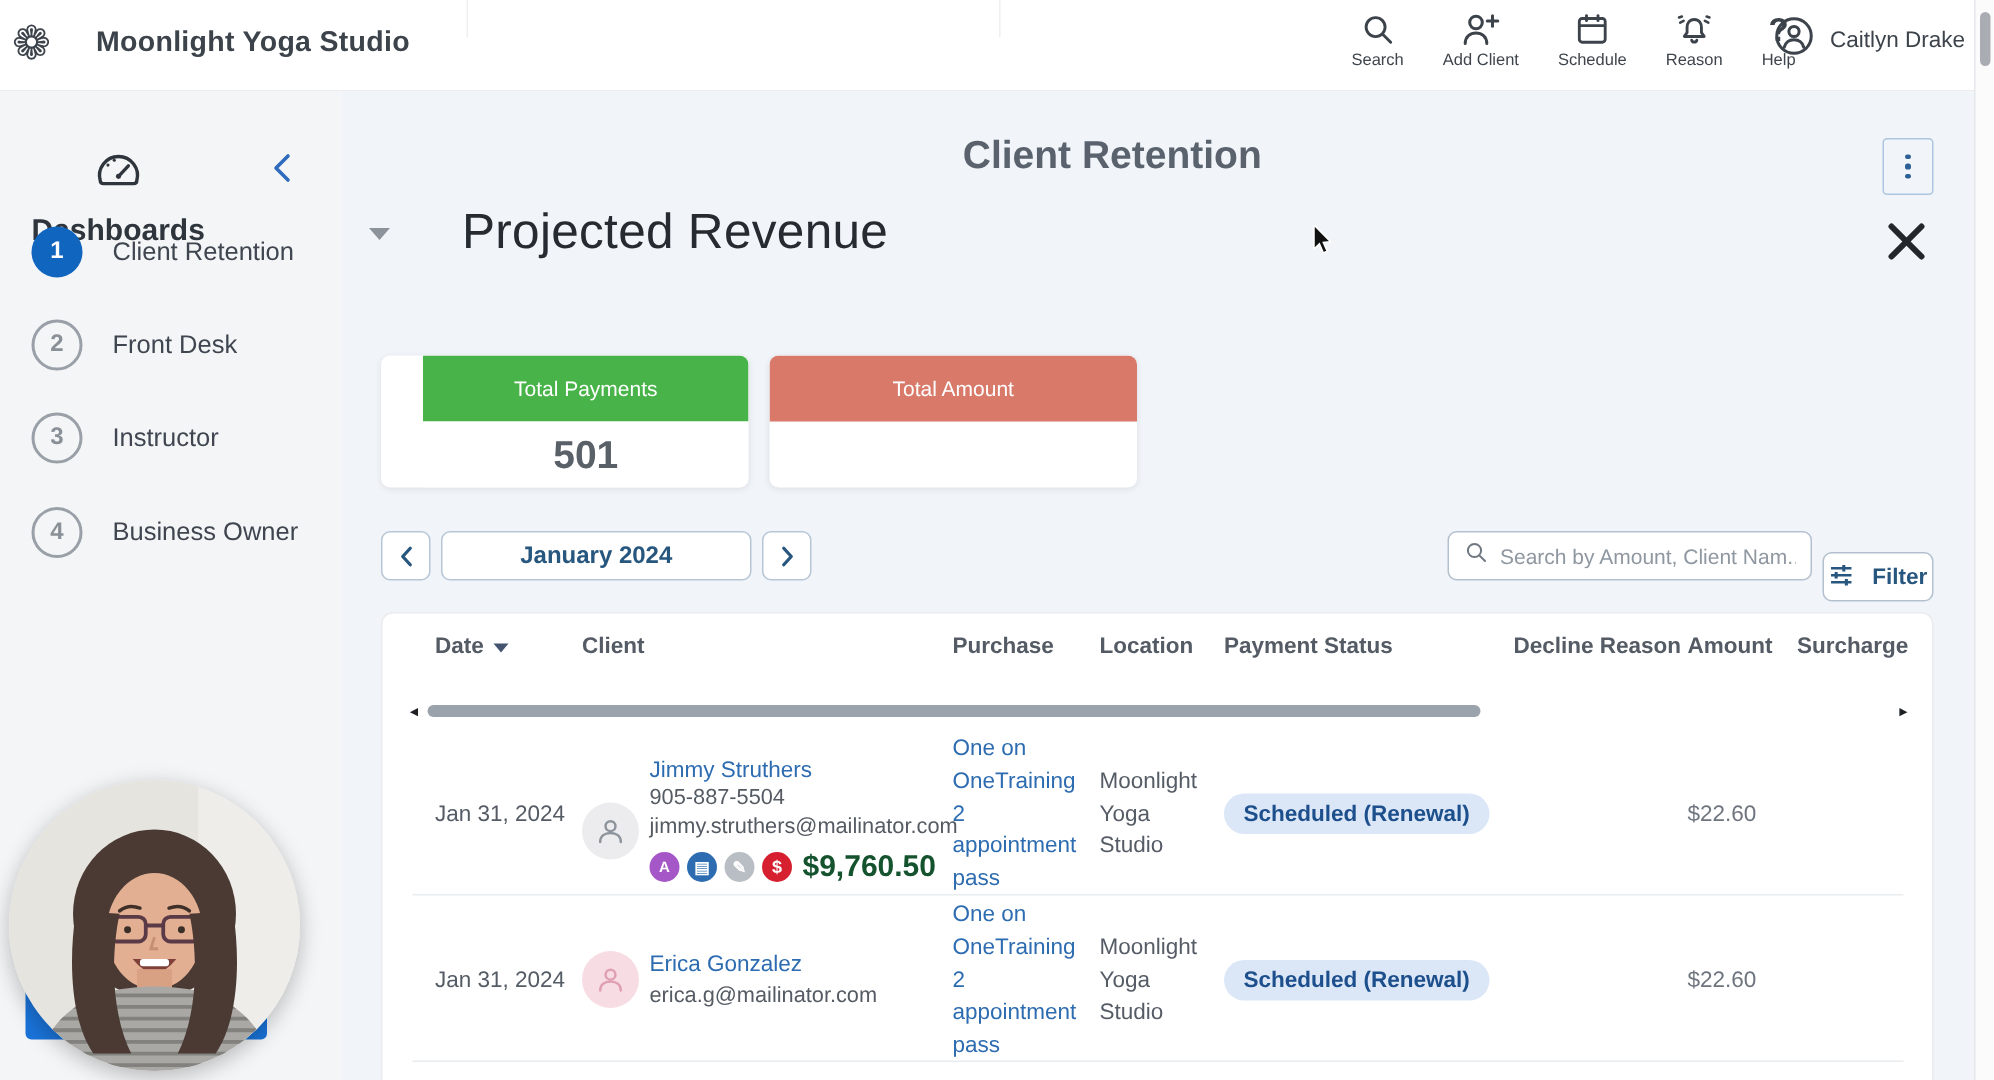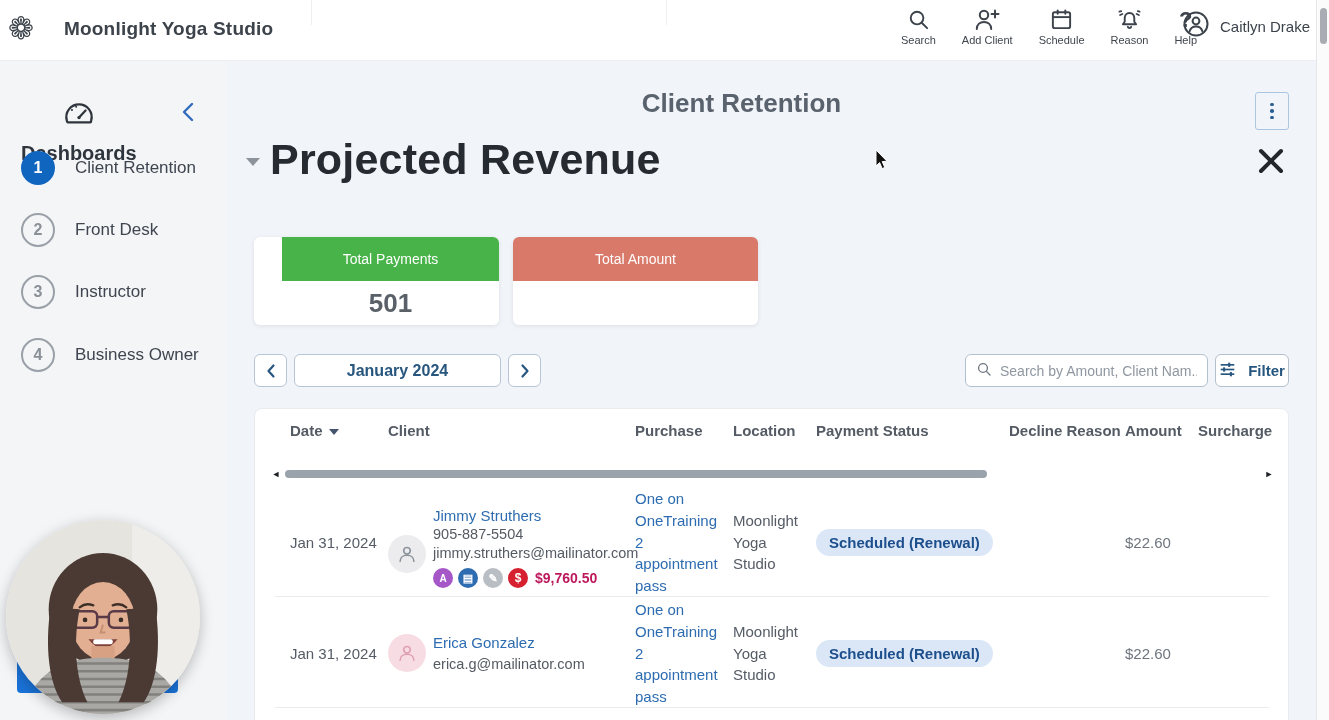--- a/index.html
+++ b/index.html
@@ -46,21 +46,21 @@
   .main { position:absolute; left:227px; top:61px; width:1089px; height:659px; background:#f1f4f8; }
   .page-title { position:absolute; left:0; top:27px; width:1089px; text-align:center; padding-right:60px;
     font-size:26px; font-weight:600; color:#5a636d; }
   .kebab-btn { position:absolute; left:1028px; top:31px; width:34px; height:38px; border:1px solid #abc6e0;
     border-radius:3px; background:transparent; display:flex; flex-direction:column; align-items:center;
     justify-content:center; gap:3px; cursor:pointer; }
   .kebab-btn i { width:3.5px; height:3.5px; border-radius:50%; background:#2b5f96; }
   .section-head { position:absolute; left:19px; top:74px; display:flex; align-items:center; gap:10px; }
   .caret-down { width:0; height:0; border-left:7px solid transparent; border-right:7px solid transparent;
     border-top:8px solid #8d939b; margin-top:4px; cursor:pointer; }
-  .section-title { font-size:43px; font-weight:700; color:#262b31; letter-spacing:.2px; }
+  .section-title { font-size:33px; font-weight:400; color:#262b31; letter-spacing:.2px;margin-left:38px; }
   .close-x { position:absolute; left:1029px; top:85px; cursor:pointer; }
 
   
   .stat-card { position:absolute; top:176px; width:245px; height:88px; border-radius:6px; overflow:hidden;
     box-shadow:0 1px 4px rgba(40,50,70,.10); background:#fff; }
   .stat-head { height:44px; display:flex; align-items:center; justify-content:center;
     color:#fff; font-size:14px; }
   .stat-head.green { background:#47b348; }
   .stat-head.coral { background:#d87969; }
   .stat-value { height:44px; display:flex; align-items:center; justify-content:center;
@@ -68,21 +68,21 @@
 
   
   .nav-btn { position:absolute; top:293px; height:33px; background:#fff; border:1px solid #b7c6d6;
     border-radius:6px; display:flex; align-items:center; justify-content:center; cursor:pointer; }
   .month-label { font-size:16px; font-weight:700; color:#27567e; }
   .search-box { position:absolute; left:738px; top:293px; width:243px; height:33px; background:#fff;
     border:1px solid #b3c0ce; border-radius:6px; display:flex; align-items:center; padding:0 10px; gap:8px; }
   .search-box input { border:none; outline:none; flex:1; font-size:14px; color:#3f454d;
     font-family:"Liberation Sans",sans-serif; background:transparent; }
   .search-box input::placeholder { color:#8f97a1; }
-  .filter-btn { position:absolute; left:988px; top:293px; width:74px; height:33px; background:#fff;
+  .filter-btn { position:absolute; left:988px; top:307px; width:74px; height:33px; background:#fff;
     border:1px solid #b3c0ce; border-radius:6px; display:flex; align-items:center; justify-content:center;
     gap:12px; cursor:pointer; }
   .filter-label { font-size:15px; font-weight:600; color:#27567e; }
 
   
   .panel { position:absolute; left:27px; top:347px; width:1035px; height:313px; background:#fff;
     border:1px solid #e9ebee; border-radius:8px 8px 0 0; overflow:hidden; }
   .tgrid { display:grid; grid-template-columns:98px 247px 98px 83px 193px 116px 73px 1fr;
     padding-left:35px; align-items:center; }
   .thead { position:absolute; left:0; top:13px; width:100%;text-align:right; }
@@ -105,21 +105,21 @@
   .client-info { display:flex; flex-direction:column; gap:1px; }
   .client-link { font-size:15px; color:#2d6cb0; cursor:pointer; text-decoration:none; }
   .client-sub { font-size:14.5px; color:#555b63; line-height:1.25; }
   .badge-row { display:flex; align-items:center; gap:5px; margin-top:5px; }
   .mini-badge { width:20px; height:20px; border-radius:50%; display:flex; align-items:center;
     justify-content:center; color:#fff; font-size:10px; font-weight:700; cursor:pointer; }
   .mb-purple { background:#a557c8; }
   .mb-blue { background:#2d6cb0; font-size:11px; }
   .mb-gray { background:#b9bec4; font-size:11px; }
   .mb-red { background:#d6202f; font-size:12px; }
-  .balance-due { font-size:14px; font-weight:700; color:#be185d; margin-left:2px; }
+  .balance-due { font-size:20px; font-weight:700; color:#14532d; margin-left:2px; }
   .purchase-link { font-size:15px; color:#2d6cb0; line-height:1.45; width:80px; cursor:pointer; }
   .cell-loc { font-size:15px; color:#555c66; line-height:1.45; width:66px; }
   .status-badge { display:inline-block; background:#dbe7f7; color:#1d4f8c; font-size:15px; font-weight:600;
     padding:5px 13px; border-radius:14px; white-space:nowrap; justify-self:start; }
   .cell-amount { font-size:15px; color:#6e757e; }
 
   
   .cursor { position:absolute; left:648px; top:89px; z-index:50; pointer-events:none; }
 </style>
 </head>

